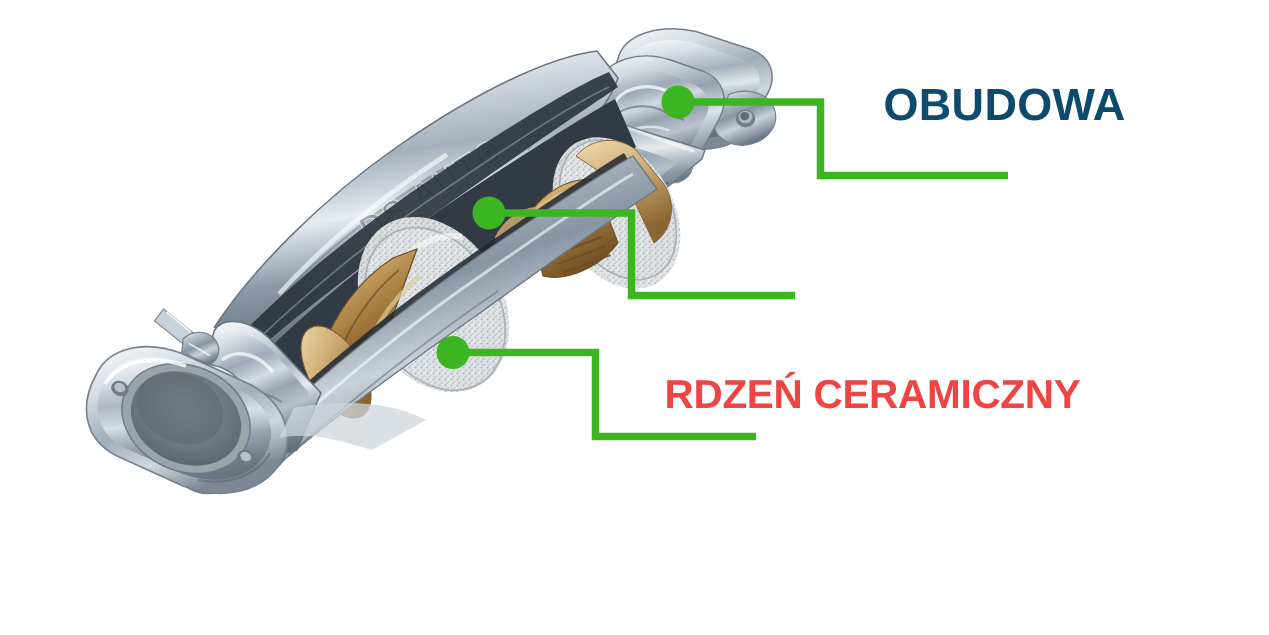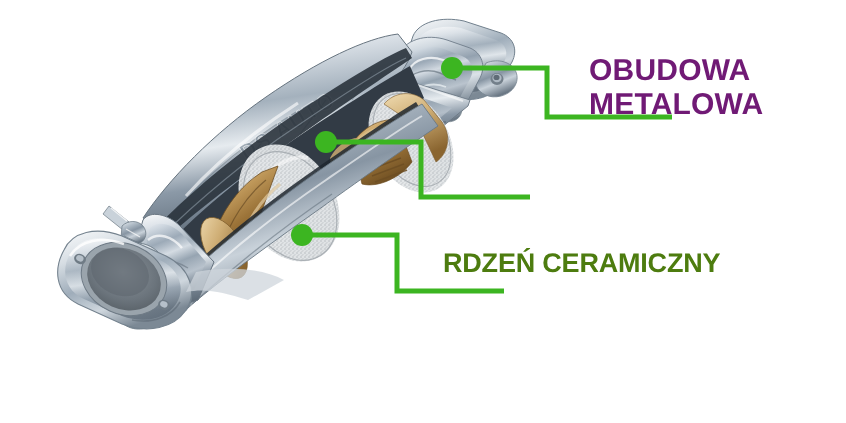--- a/index.html
+++ b/index.html
@@ -292,21 +292,20 @@
       <polyline points="326,142 421,142 421,197 530,197" stroke="#3cb521"></polyline>
       <polyline points="302,235 397,235 397,291 504,291" stroke="#3cb521"></polyline>
     </g>
     <g>
       <circle cx="452" cy="68" r="11" fill="#3cb521"></circle>
       <circle cx="326" cy="142" r="11" fill="#3cb521"></circle>
       <circle cx="302" cy="235" r="11" fill="#3cb521"></circle>
     </g>
   </svg>
 
-  <div class="callout-label" id="label-housing" style="color: #701a75;">
+  <div class="callout-label" id="label-housing" style="color: #0c4a6e;">
     <span>OBUDOWA</span>
-    <span class="l2">METALOWA</span>
   </div>
 
 
-  <div class="callout-label" id="label-core" style="color: #4d7c0f;">RDZEŃ CERAMICZNY</div>
+  <div class="callout-label" id="label-core" style="color: #ef4444;">RDZEŃ CERAMICZNY</div>
 
 </div>
 
 </body></html>

